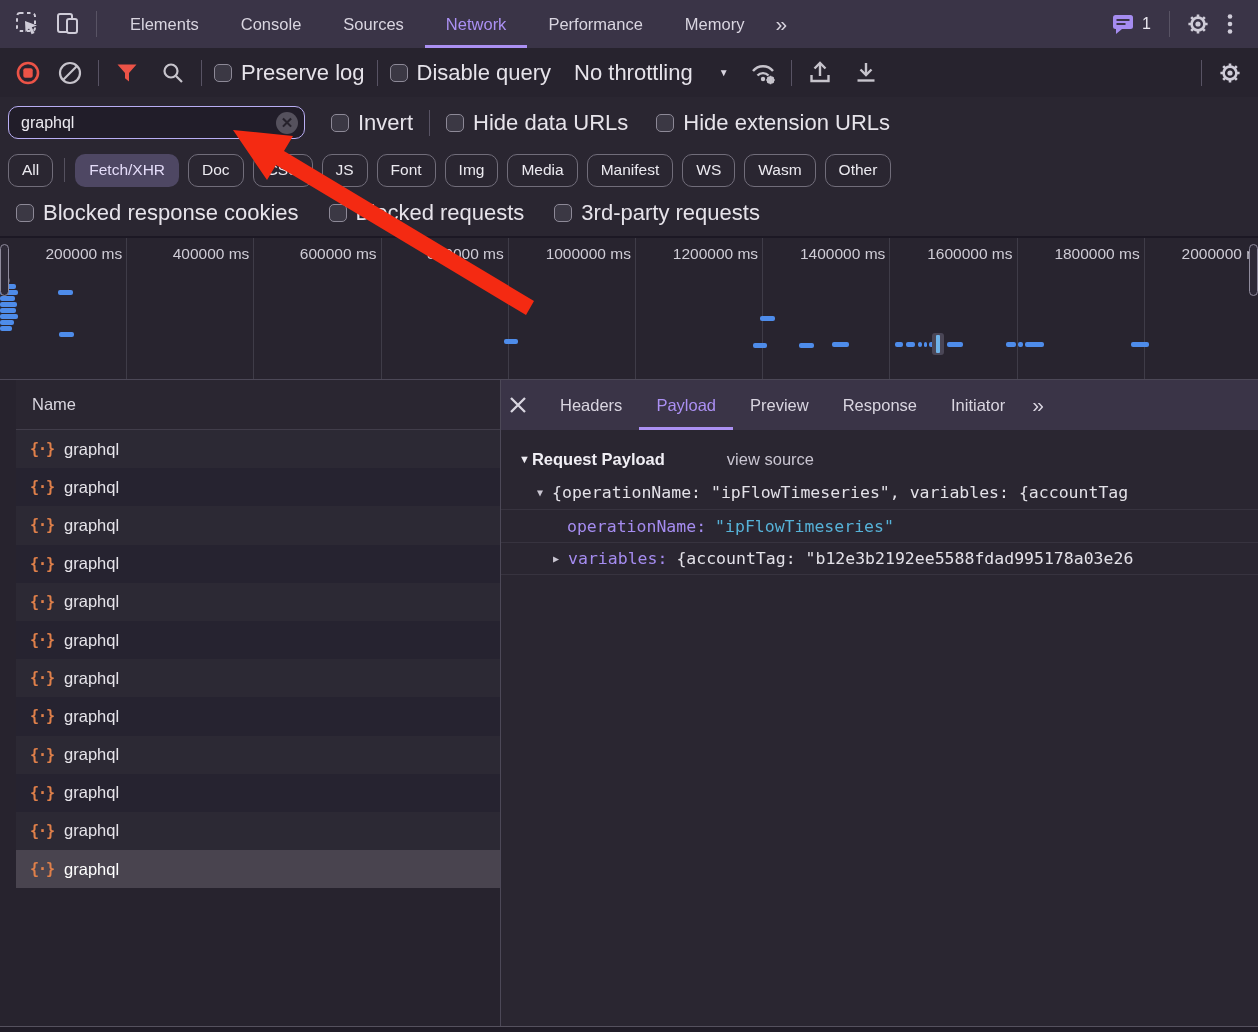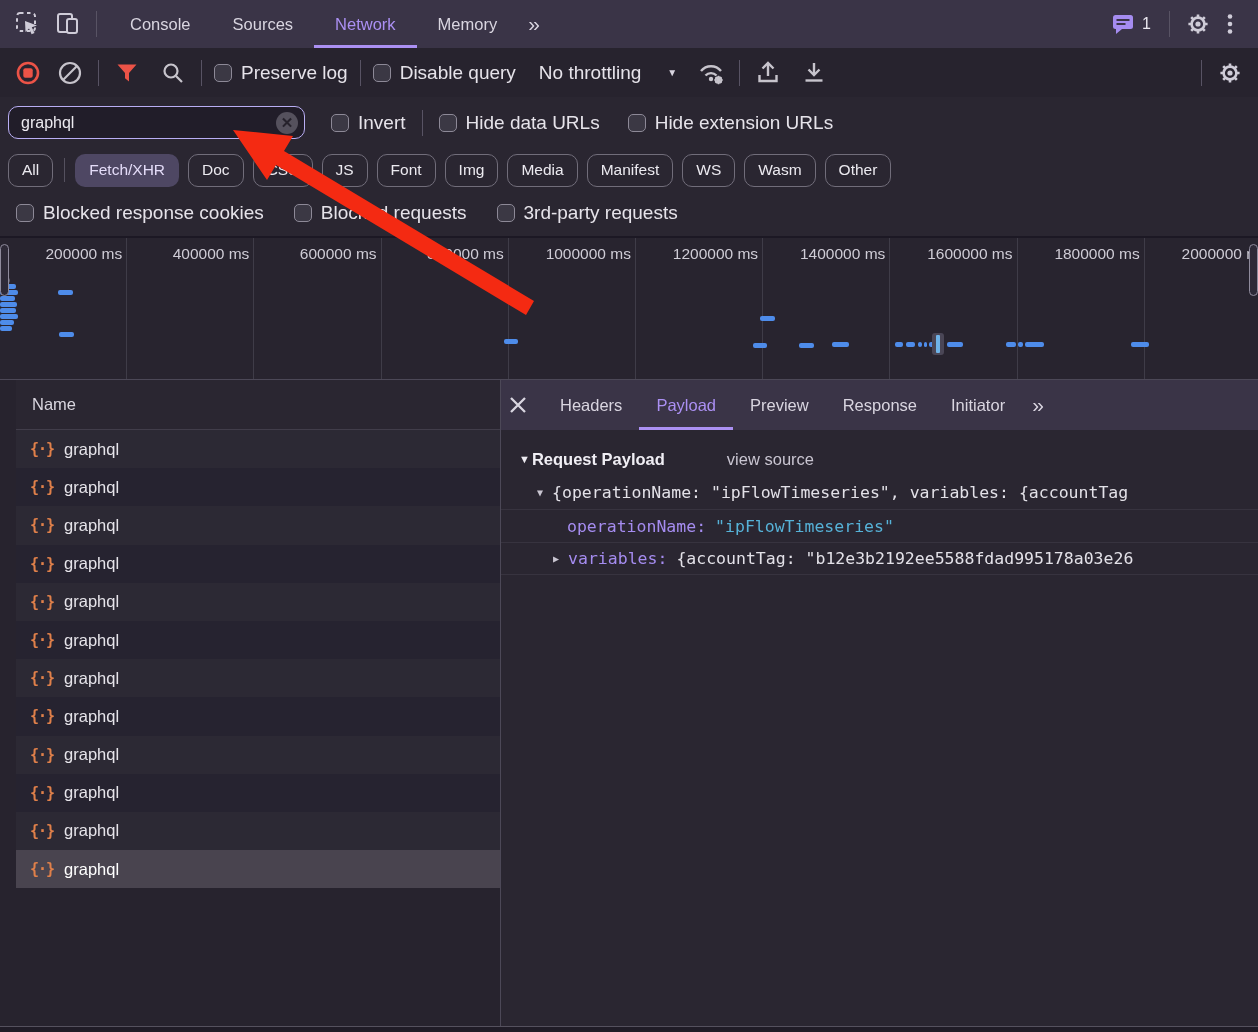--- a/index.html
+++ b/index.html
@@ -20,21 +20,21 @@
   .tab.active { color:#ab90f3; border-bottom:3px solid #ab90f3; padding-top:3px; }
   .chev { font-size:21px; color:#d9d5e0; padding:0 10px; letter-spacing:-2px; }
   .tab-right { margin-left:auto; display:flex; align-items:center; }
   .issues { display:flex; align-items:center; gap:7px; margin-right:6px; }
   .issues .cnt { font-size:16px; color:#e8e5ee; }
   
   .toolbar2 {
     position:absolute; top:48px; left:0; width:100%; height:49px;
     background:#27232e; display:flex; align-items:center; padding:0 12px;
   }
-  .tb-label { font-size:19px; color:#e6e3ea; margin-left:9px; white-space:nowrap; }
+  .tb-label { font-size:22px; color:#e6e3ea; margin-left:9px; white-space:nowrap; }
   .checkbox { width:18px; height:18px; border:1.5px solid #8d8997; border-radius:5px; background:#3b3844; flex:0 0 auto; }
   .cb-group { display:flex; align-items:center; flex:0 0 auto; }
   .throttle { display:flex; align-items:center; margin-left:14px; }
   .throttle .car { font-size:10px; color:#d9d5e0; margin-left:26px; }
   .spacer { flex:1 1 auto; }
   
   .filter-row { position:absolute; top:97px; left:0; width:100%; height:51px; display:flex; align-items:center; padding:0 8px; }
   .filter-box { position:relative; width:297px; height:33px; flex:0 0 auto; }
   .filter-box input {
     width:100%; height:100%; background:#211d29; border:1px solid #b9aef4; border-radius:10px;
@@ -120,23 +120,25 @@
         <path d="M10 10 L22 14.5 L16.8 16.2 L19.5 22 L16.6 23.3 L14 17.6 L10.5 21 Z" fill="#cfccd8"></path>
       </svg>
     </div>
     <div class="icon-btn" style="margin-left:8px;">
       <svg class="gl" width="26" height="26" viewBox="0 0 26 26">
         <rect x="3" y="3" width="14" height="18" rx="2" fill="none" stroke="#cfccd8" stroke-width="2"></rect>
         <rect x="12" y="8" width="10" height="14" rx="2" fill="#3a3447" stroke="#cfccd8" stroke-width="2"></rect>
       </svg>
     </div>
     <div class="vdiv"></div>
+    <div class="tab">Elements</div>
     <div class="tab">Console</div>
     <div class="tab">Sources</div>
     <div class="tab active">Network</div>
+    <div class="tab">Performance</div>
     <div class="tab">Memory</div>
     <div class="chev">»</div>
     <div class="tab-right">
       <div class="issues">
         <svg class="gl" width="24" height="24" viewBox="0 0 24 24">
           <rect x="2" y="3" width="20" height="14" rx="2.5" fill="#a58cf0"></rect>
           <path d="M5 17 L5 22 L11 17 Z" fill="#a58cf0"></path>
           <rect x="5.5" y="7" width="13" height="2" fill="#3a3447"></rect>
           <rect x="5.5" y="11" width="9" height="2" fill="#3a3447"></rect>
         </svg>

